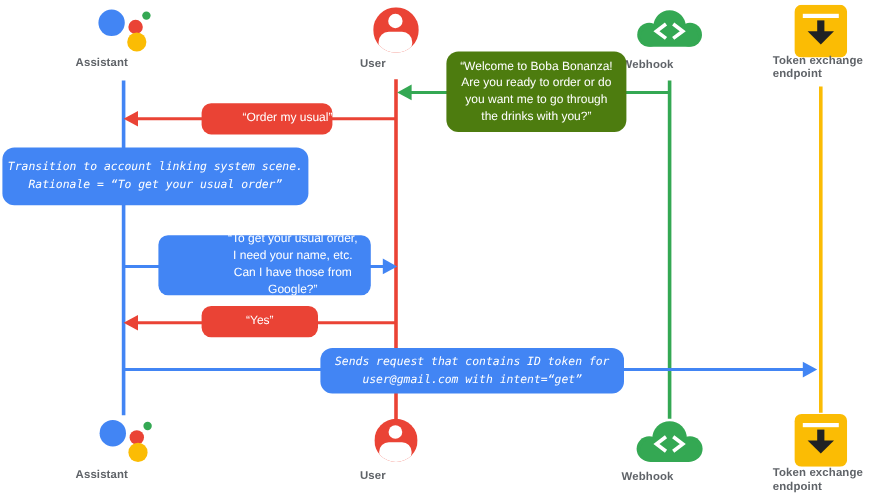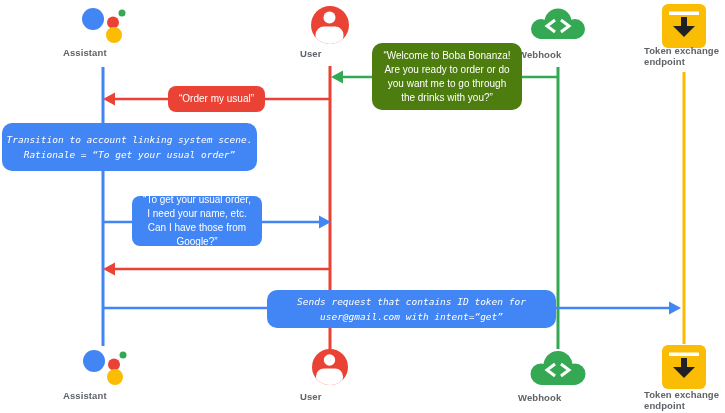--- a/index.html
+++ b/index.html
@@ -39,25 +39,25 @@
   #ic-assistant-top{left:79px;top:3px;}
   #ic-user-top{left:311px;top:6px;}
   #ic-webhook-top{left:528px;top:8px;}
   #ic-token-top{left:662px;top:4px;}
   #ic-assistant-bot{left:80px;top:345px;}
   #ic-user-bot{left:312px;top:349px;}
   #ic-webhook-bot{left:528px;top:350px;}
   #ic-token-bot{left:662px;top:345px;}
   
   #msg-welcome{left:372px;top:43px;width:150px;height:67px;}
-  #msg-order{left:168px;top:86px;width:97px;height:26px;}
+  #msg-order{left:168px;top:86px;width:75px;height:26px;padding-left:34px;}
   #msg-transition{left:2px;top:123px;width:255px;height:48px;}
-  #msg-ask{left:132px;top:196px;width:130px;height:50px;}
+  #msg-ask{left:132px;top:196px;width:130px;height:50px;padding-left:47px;}
   #msg-yes{left:168px;top:255px;width:97px;height:26px;}
-  #msg-sends{left:267px;top:290px;width:289px;height:38px;}
+  #msg-sends{left:267px;top:290px;width:253px;height:38px;}
 </style>
 </head>
 <body>
 
 <div id="canvas">
 
   <svg id="wires" width="725" height="413">
 
     <line x1="103" y1="67" x2="103" y2="346" stroke="#4285F4" stroke-width="3"></line>
     <line x1="330" y1="66" x2="330" y2="351" stroke="#EA4335" stroke-width="3"></line>
@@ -165,16 +165,17 @@
   <div id="msg-welcome" class="msg green">“Welcome to Boba Bonanza!
 Are you ready to order or do
 you want me to go through
 the drinks with you?”</div>
   <div id="msg-order" class="msg red">“Order my usual”</div>
   <div id="msg-transition" class="msg note">Transition to account linking system scene.
 Rationale = “To get your usual order”</div>
   <div id="msg-ask" class="msg blue">“To get your usual order,
 I need your name, etc.
 Can I have those from Google?”</div>
+  <div id="msg-yes" class="msg red">“Yes”</div>
   <div id="msg-sends" class="msg note">Sends request that contains ID token for
 user@gmail.com with intent=“get”</div>
 
 </div>
 
 </body></html>

